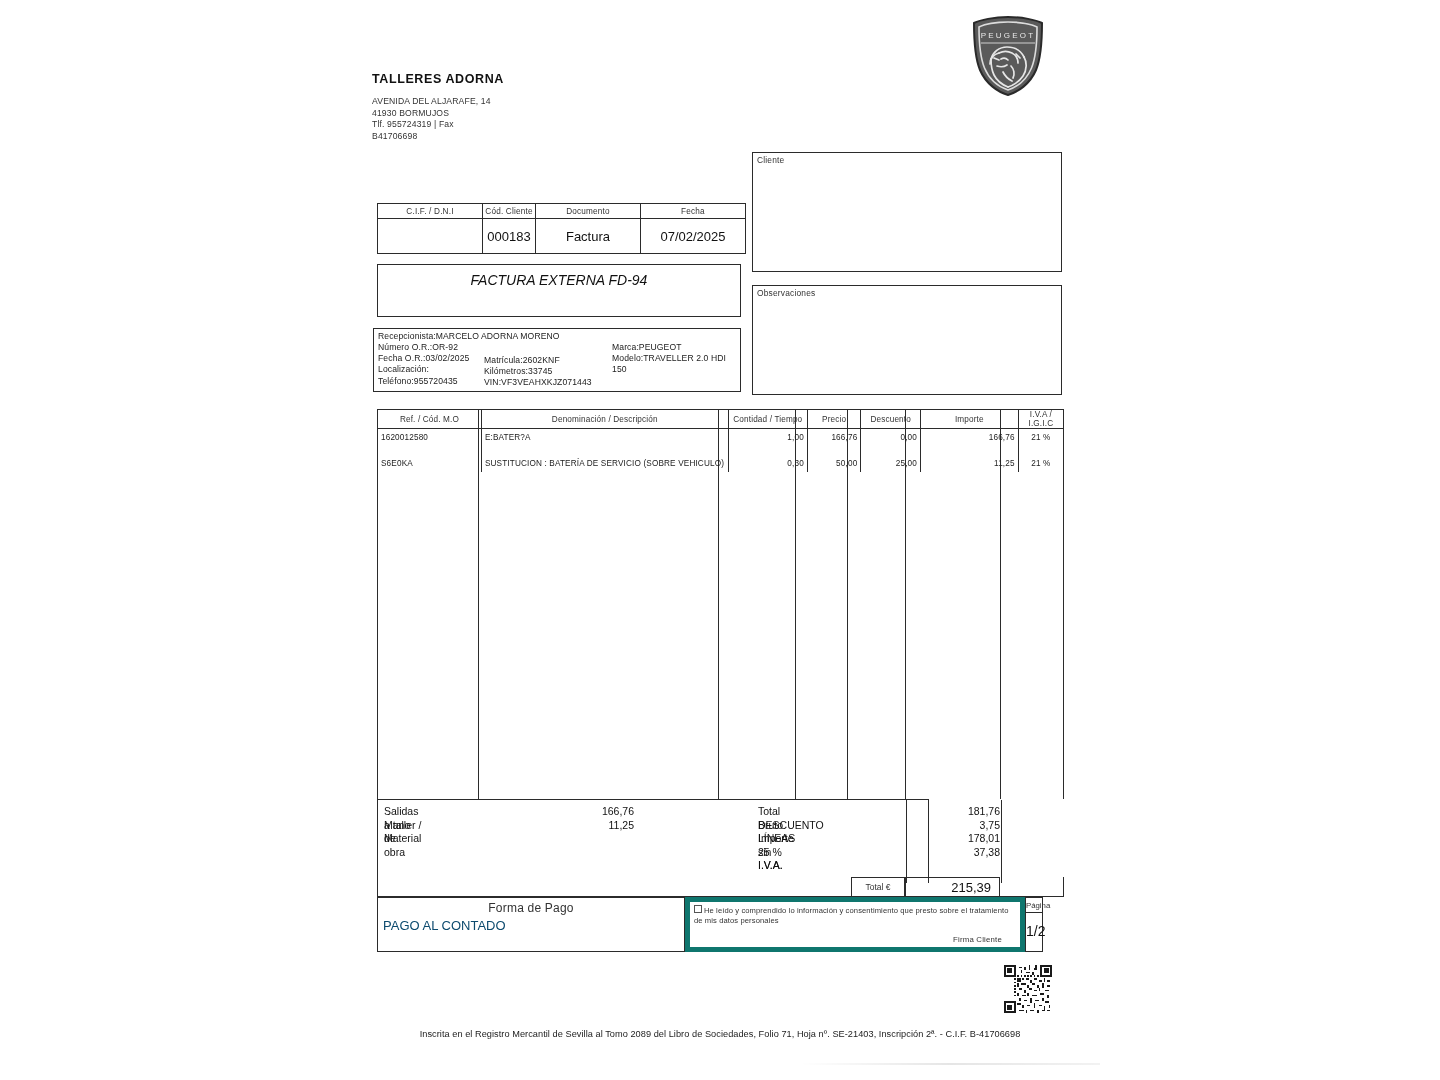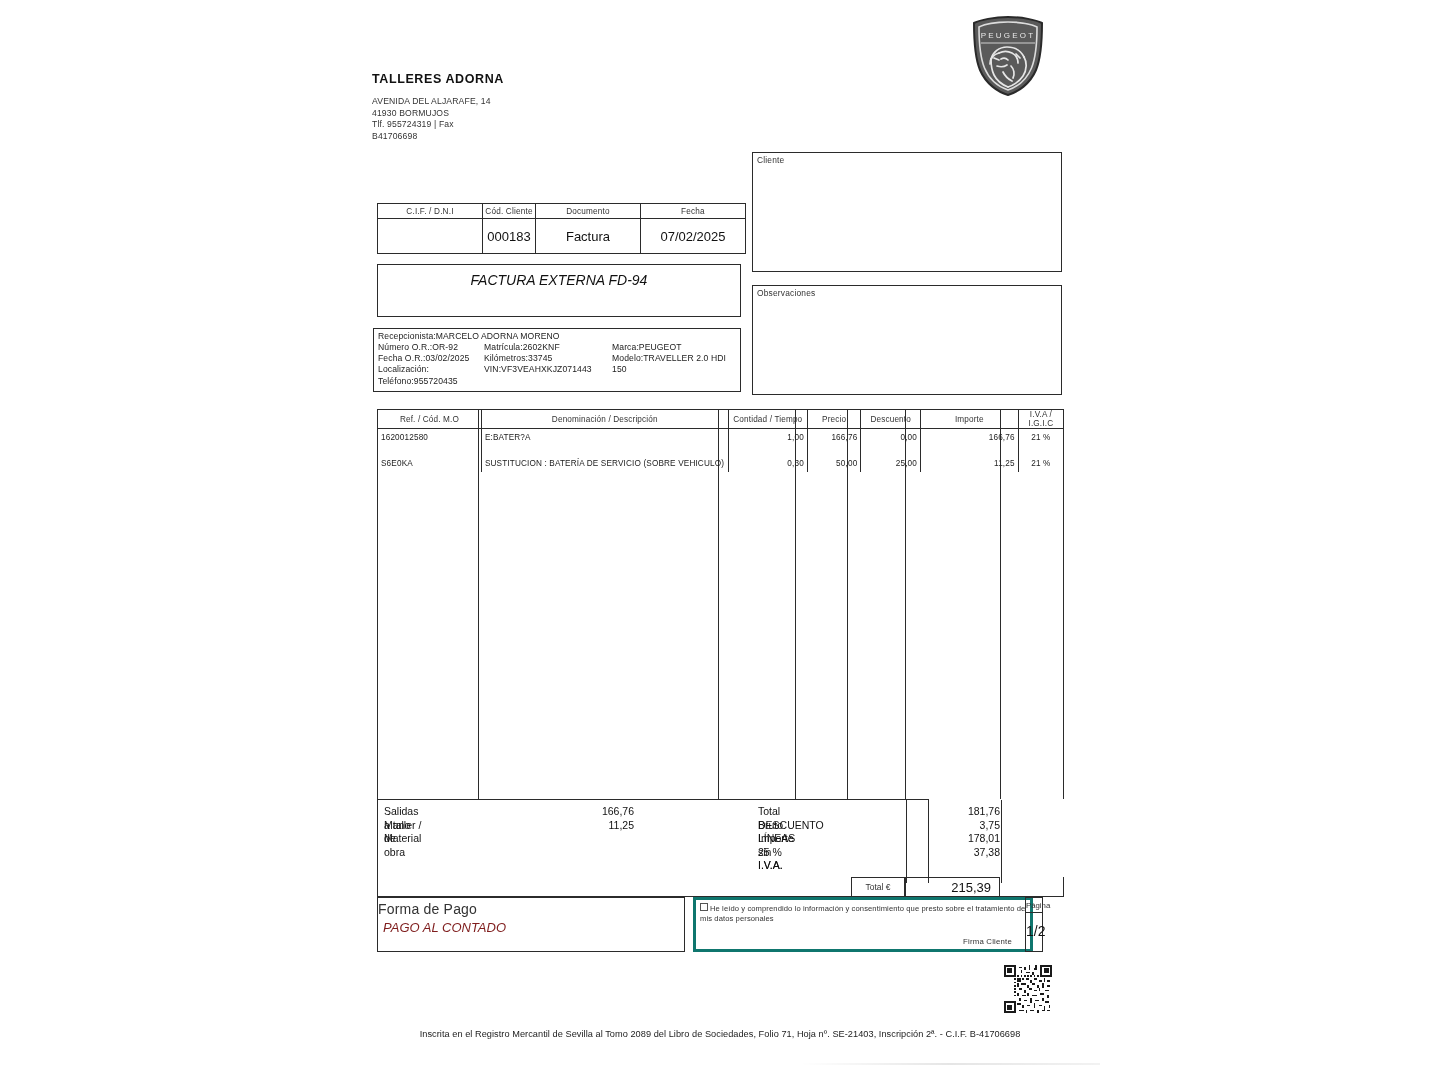--- a/index.html
+++ b/index.html
@@ -114,21 +114,21 @@
   #or-box .line {
     position: absolute;
     font-size: 8.6px;
     line-height: 11.2px;
     color: #222;
     white-space: nowrap;
     letter-spacing: 0.1px;
   }
   #or-recepcionista { left: 4px;   top: 2px; }
   #or-col1 { left: 4px;   top: 13px; }
-  #or-col2 { left: 110px; top: 13px; }
+  #or-col2 { left: 110px; top: 26px; }
   #or-col3 { left: 238px; top: 13px; }
 
   
   #items-table {
     left: 377px; top: 409px; width: 687px; height: 390px;
   }
   #items-table table {
     width: 100%;
     border-collapse: collapse;
     table-layout: fixed;
@@ -248,29 +248,29 @@
 
   
   #footer-row {
     left: 377px; top: 897px; width: 687px; height: 55px;
   }
   #pago-box {
     position:absolute; left:0; top:0; width: 308px; height: 55px;
     border: 1px solid #2b2b2b; box-sizing: border-box;
   }
   #pago-label {
-    font-size: 14px; color:#333; padding-top:3px;
+    font-size: 12px; color:#333; text-align:center; padding-top:3px;
     letter-spacing: 0.2px;
   }
   #pago-value {
-    font-size: 13px; color:#7f1d1d; padding: 3px 0 0 5px; font-style: italic;
+    font-size: 13px; color:#0c4a6e; padding: 3px 0 0 5px;
   }
   #consent-box {
-    position:absolute; left: 316px; top:0; width: 340px; height: 55px;
-    border: 3px solid #0f766e; box-sizing: border-box;
+    position:absolute; left: 308px; top:0; width: 340px; height: 55px;
+    border: 5px solid #0f766e; box-sizing: border-box;
     position: absolute;
   }
   #consent-text {
     font-size: 7.6px;
     line-height: 10px;
     color: #333;
     padding: 3px 4px 0 4px;
     letter-spacing: 0.1px;
   }
   #consent-checkbox {

